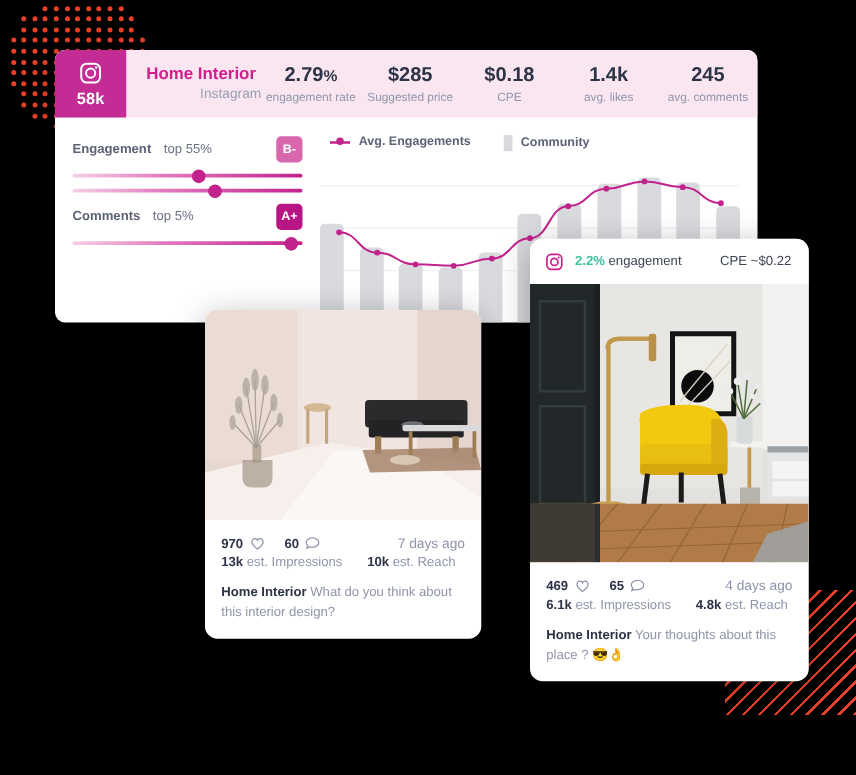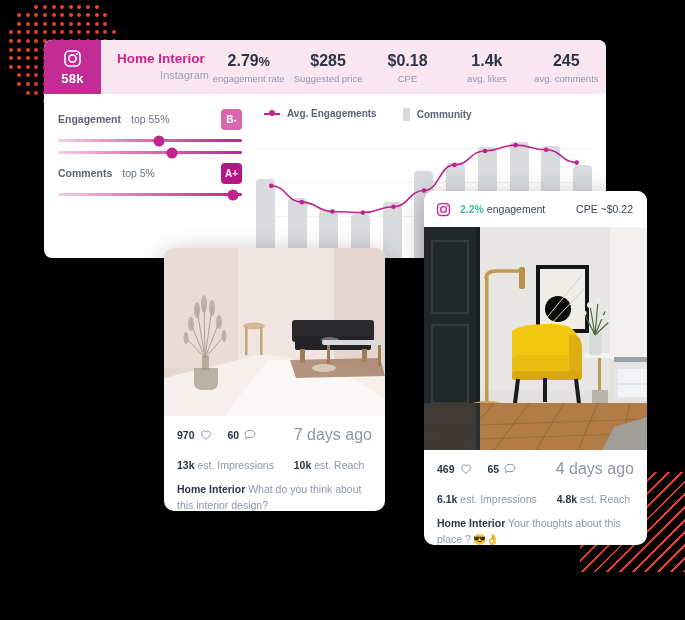--- a/index.html
+++ b/index.html
@@ -147,22 +147,22 @@
 
   .photo { width: 100%; position: relative; overflow: hidden; }
   .photo-left  { height: 168px; }
   .photo-right { height: 223px; }
 
   .meta { padding: 11px 13px 12px 13px; }
   .meta-row1 { display: flex; align-items: center; height: 15px; }
   .mnum { font-size: 10.5px; font-weight: bold; color: #2E3447; }
   .mico { margin-left: 5px; display: inline-flex; }
   .mgap { width: 16px; }
-  .ago { margin-left: auto; font-size: 16px; color: #8F95AB; }
-  .meta-row2 { margin-top: 17px; font-size: 10.5px; color: #8F95AB; }
+  .ago { margin-left: auto; font-size: 11px; color: #8F95AB; }
+  .meta-row2 { margin-top: 2px; font-size: 10.5px; color: #8F95AB; }
   .meta-row2 b { color: #2E3447; }
   .meta-row2 .sp { display: inline-block; width: 14px; }
   .caption {
     margin-top: 11px; font-size: 10.5px; color: #8F95AB; line-height: 1.5;
   }
   .caption b { color: #2E3447; }
 </style>
 </head>
 <body>
 

